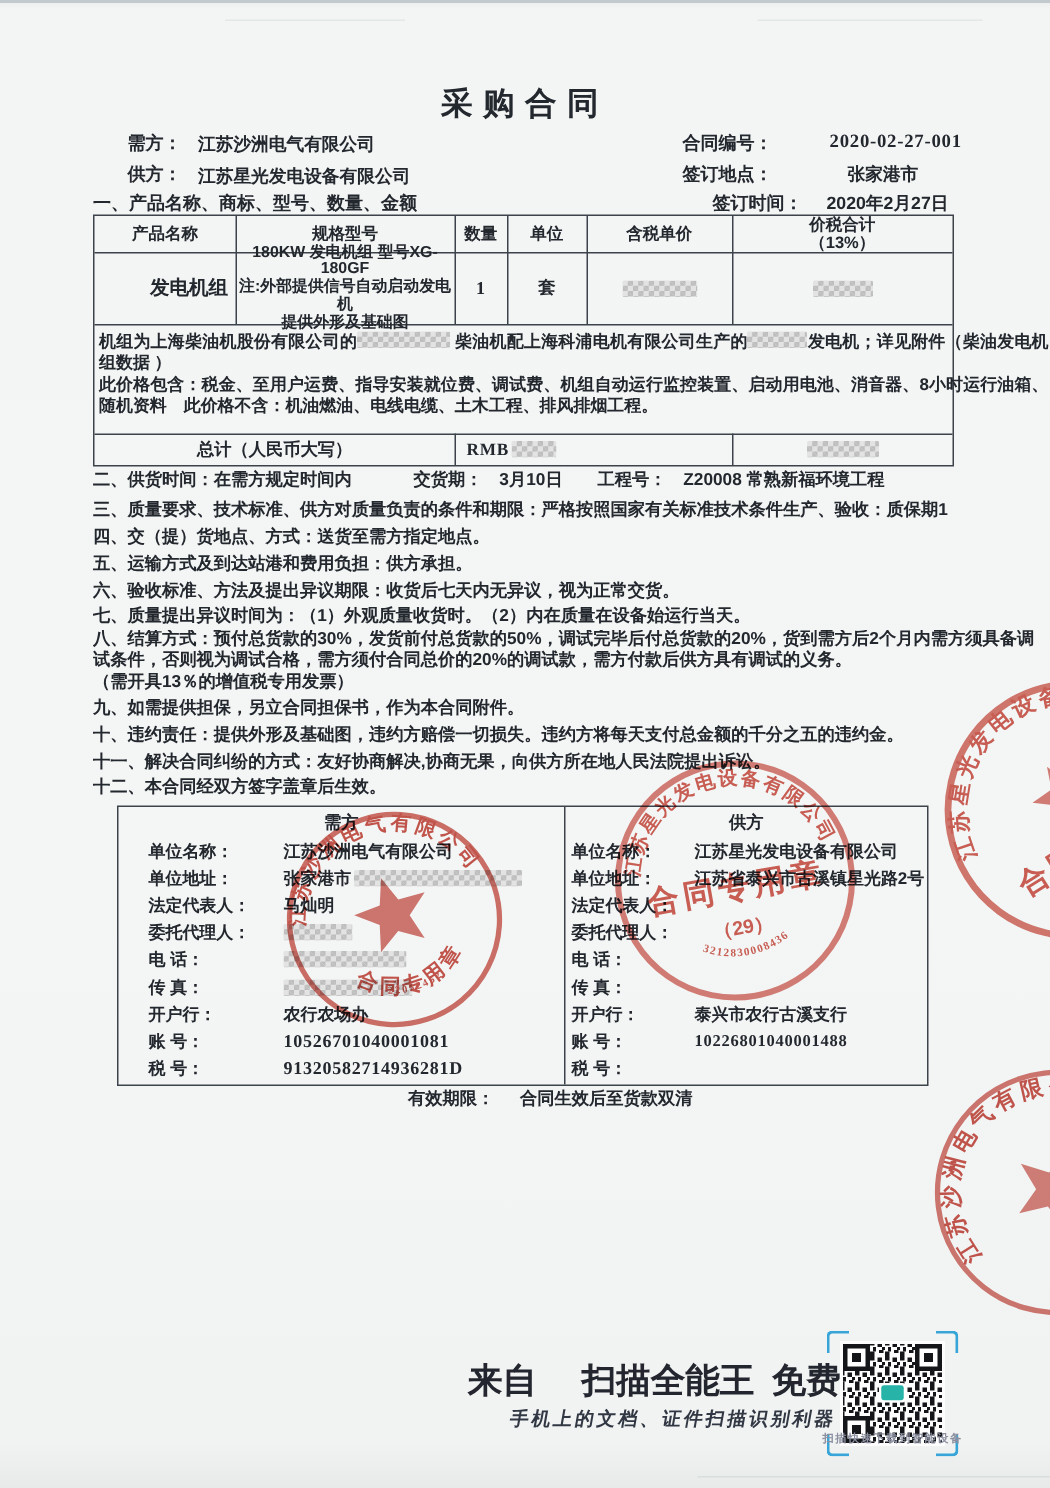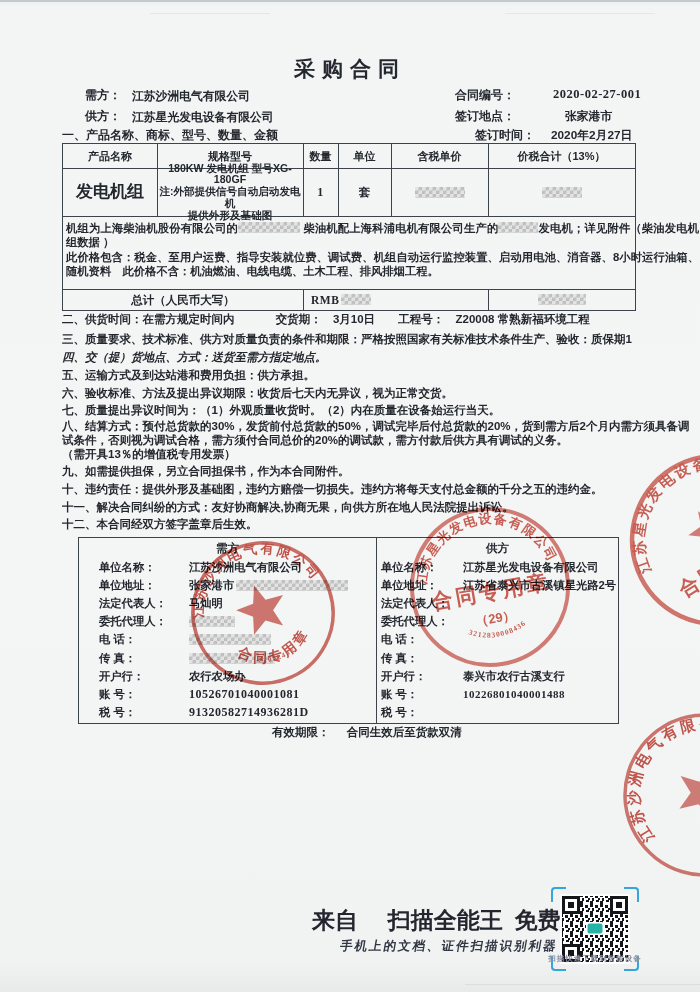--- a/index.html
+++ b/index.html
@@ -79,26 +79,26 @@
     <div class="vline" style="left:425px;top:145px;height:21px;"></div>
 
     <div class="cell" style="left:0;top:0;width:94px;height:24px;">产品名称</div>
     <div class="cell" style="left:94px;top:0;width:146px;height:24px;">规格型号</div>
     <div class="cell" style="left:240px;top:0;width:35px;height:24px;">数量</div>
     <div class="cell" style="left:275px;top:0;width:53px;height:24px;">单位</div>
     <div class="cell" style="left:328px;top:0;width:97px;height:24px;flex-direction:row;">
       <span>含税</span>
       <span>单价</span>
     </div>
-    <div class="cell" style="left:425px;top:0;width:147px;height:24px;">
+    <div class="cell" style="left:425px;top:0;width:147px;height:24px;flex-direction:column;">
       <span>价税合计</span>
       <span>（13%）</span>
     </div>
 
-    <div class="cell" style="left:0;top:24px;width:94px;height:48px;font-size:17px;">发电机组</div>
+    <div class="cell" style="left:16px;top:24px;width:94px;height:48px;font-size:13px;">发电机组</div>
     <div class="cell" style="left:94px;top:24px;width:146px;height:48px;flex-direction:column;font-size:10.6px;line-height:11.8px;white-space:normal;">
       <span>180KW 发电机组 型号XG-180GF</span>
       <span>注:外部提供信号自动启动发电机</span>
       <span>提供外形及基础图</span>
     </div>
     <div class="cell num" style="left:240px;top:24px;width:35px;height:48px;font-size:12px;">1</div>
     <div class="cell" style="left:275px;top:24px;width:53px;height:48px;font-size:11.5px;">套</div>
     <div class="cell" style="left:328px;top:24px;width:97px;height:48px;">
       <span class="mosaic" style="width:50px;height:11px;"></span>
     </div>
@@ -122,21 +122,21 @@
   </div>
 
   <div class="clause" style="top:312px;">
     <span>二、供货时间：在需方规定时间内</span>
     <span style="margin-left:38px;">交货期：</span>
     <span style="margin-left:8px;">3月10日</span>
     <span style="margin-left:20px;">工程号：</span>
     <span style="margin-left:8px;">Z20008 常熟新福环境工程</span>
   </div>
   <div class="clause" style="top:332px;">三、质量要求、技术标准、供方对质量负责的条件和期限：严格按照国家有关标准技术条件生产、验收：质保期1</div>
-  <div class="clause" style="top:350px;font-style:italic;">四、交（提）货地点、方式：送货至需方指定地点。</div>
+  <div class="clause" style="top:350px;">四、交（提）货地点、方式：送货至需方指定地点。</div>
   <div class="clause" style="top:368px;">五、运输方式及到达站港和费用负担：供方承担。</div>
   <div class="clause" style="top:386px;">六、验收标准、方法及提出异议期限：收货后七天内无异议，视为正常交货。</div>
   <div class="clause" style="top:403px;">七、质量提出异议时间为：（1）外观质量收货时。（2）内在质量在设备始运行当天。</div>
   <div class="clause wrap" style="top:420px;">八、结算方式：预付总货款的30%，发货前付总货款的50%，调试完毕后付总货款的20%，货到需方后2个月内需方须具备调试条件，否则视为调试合格，需方须付合同总价的20%的调试款，需方付款后供方具有调试的义务。</div>
   <div class="clause" style="top:447px;">（需开具13％的增值税专用发票）</div>
   <div class="clause" style="top:464px;">九、如需提供担保，另立合同担保书，作为本合同附件。</div>
   <div class="clause" style="top:482px;">十、违约责任：提供外形及基础图，违约方赔偿一切损失。违约方将每天支付总金额的千分之五的违约金。</div>
   <div class="clause" style="top:500px;">十一、解决合同纠纷的方式：友好协商解决,协商无果，向供方所在地人民法院提出诉讼。</div>
   <div class="clause" style="top:517px;">十二、本合同经双方签字盖章后生效。</div>
 

